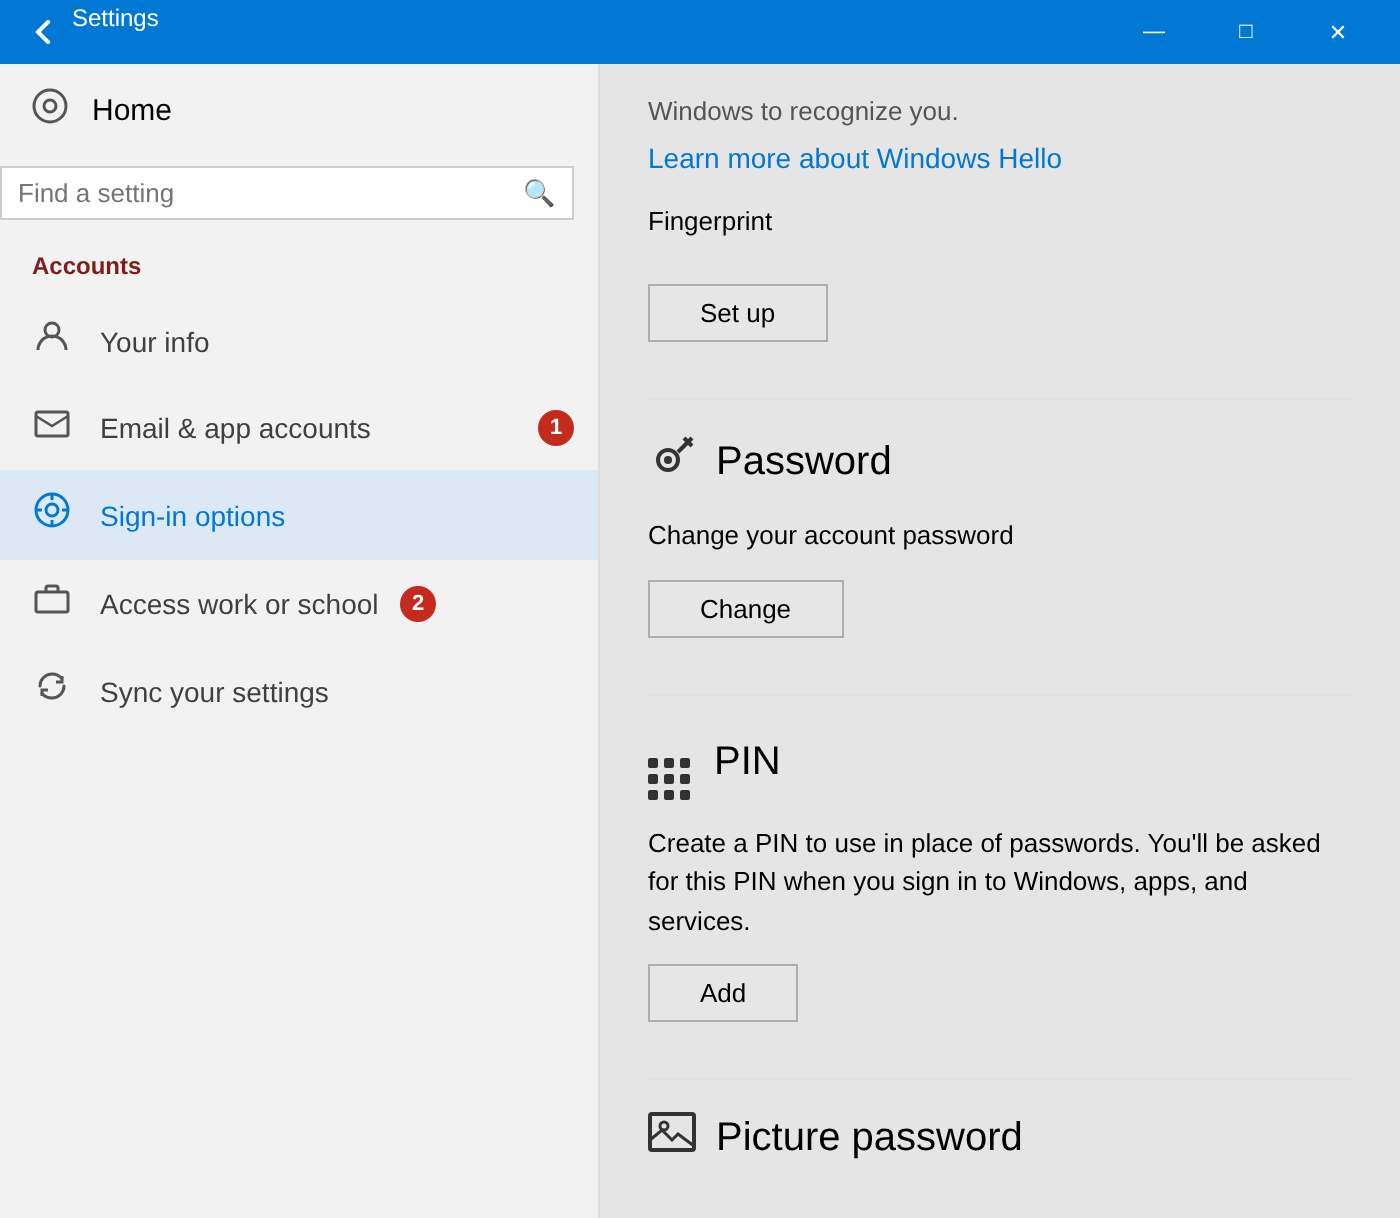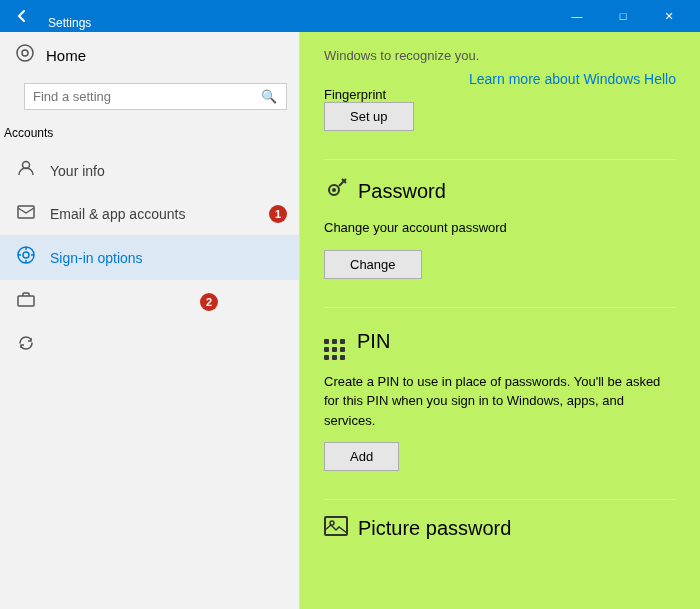--- a/index.html
+++ b/index.html
@@ -17,22 +17,22 @@
       background: #0078d4;
       height: 32px;
       display: flex;
       align-items: center;
       justify-content: space-between;
       padding: 0 8px;
       color: white;
     }
     .titlebar-left {
       display: flex;
-      align-items: flex-end;
-      gap: 12px;
+      align-items: flex-start;
+      gap: 0;
     }
     .titlebar-back {
       width: 28px;
       height: 28px;
       display: flex;
       align-items: center;
       justify-content: center;
       cursor: pointer;
     }
     .titlebar-title {
@@ -78,45 +78,45 @@
     .sidebar-home-icon {
       font-size: 18px;
       color: #555;
     }
     .sidebar-home-label {
       font-size: 15px;
       color: #000;
     }
 
     .search-box {
-      margin: 4px 12px 12px 24px;
+      margin: 4px 12px 12px 0;
       display: flex;
       align-items: center;
       background: white;
       border: 1px solid #ccc;
       padding: 5px 8px;
     }
     .search-input {
       border: none;
       outline: none;
       flex: 1;
       font-size: 13px;
       background: transparent;
       color: #555;
     }
     .search-icon {
       color: #555;
       font-size: 13px;
     }
 
     .sidebar-section-label {
-      padding: 4px 16px 8px 4px;
+      padding: 4px 16px 8px 16px;
       font-size: 12px;
-      color: #000000;
-      font-weight: 400;
+      color: #7f1d1d;
+      font-weight: 700;
     }
 
     .sidebar-item {
       display: flex;
       align-items: center;
       gap: 14px;
       padding: 11px 16px;
       cursor: pointer;
       position: relative;
     }
@@ -172,44 +172,43 @@
       left: 200px;
       top: 50%;
       transform: translateY(-50%);
     }
 
     
     .content {
       flex: 1;
       padding: 16px 24px;
       overflow-y: auto;
-      background: #bef264;
+      background: #e5e5e5;
       position: relative;
     }
 
     .content-top-text {
       font-size: 13px;
       color: #555;
       margin-bottom: 8px;
     }
 
     .link-blue {
       color: #0078d4;
       text-decoration: none;
       font-size: 14px;
       cursor: pointer;
       display: block;
-      margin-bottom: 0;
-      text-align: right;
+      margin-bottom: 16px;
     }
 
     .section-label-small {
       font-size: 13px;
       color: #000;
-      margin-bottom: 0;
+      margin-bottom: 24px;
     }
 
     .btn {
       background: #e6e6e6;
       border: 1px solid #adadad;
       padding: 6px 25px;
       font-size: 13px;
       cursor: pointer;
       color: #000;
       display: inline-block;
@@ -347,32 +346,34 @@
       <span class="sidebar-item-label">Sign-in options</span>
     </div>
 
     <div class="sidebar-item" style="position:relative;">
       <span class="sidebar-item-icon">
         <svg width="18" height="16" viewBox="0 0 18 16" fill="none">
           <rect x="1" y="5" width="16" height="10" rx="1" stroke="#555" stroke-width="1.5"></rect>
           <path d="M6 5V3a1 1 0 011-1h4a1 1 0 011 1v2" stroke="#555" stroke-width="1.5" fill="none"></path>
         </svg>
       </span>
+      <span class="sidebar-item-label">Access work or school</span>
       <div class="badge-2" style="position:absolute;right:12px;top:50%;transform:translateY(-50%);width:18px;height:18px;border-radius:50%;background:#c42b1c;color:white;font-size:11px;font-weight:bold;display:flex;align-items:center;justify-content:center;">2</div>
     </div>
 
     <div class="sidebar-item">
       <span class="sidebar-item-icon">
         <svg width="18" height="18" viewBox="0 0 18 18" fill="none">
           <path d="M3 9a6 6 0 016-6c2 0 3.8.9 5 2.3" stroke="#555" stroke-width="1.5" fill="none" stroke-linecap="round"></path>
           <path d="M15 9a6 6 0 01-6 6c-2 0-3.8-.9-5-2.3" stroke="#555" stroke-width="1.5" fill="none" stroke-linecap="round"></path>
           <polyline points="14,4 14,7 11,7" stroke="#555" stroke-width="1.5" fill="none"></polyline>
           <polyline points="4,14 4,11 7,11" stroke="#555" stroke-width="1.5" fill="none"></polyline>
         </svg>
       </span>
+      <span class="sidebar-item-label">Sync your settings</span>
     </div>
 
   </div>
 
   <div class="content">
 
     <div class="content-top-text">Windows to recognize you.</div>
 
     <a class="link-blue">Learn more about Windows Hello</a>
 

